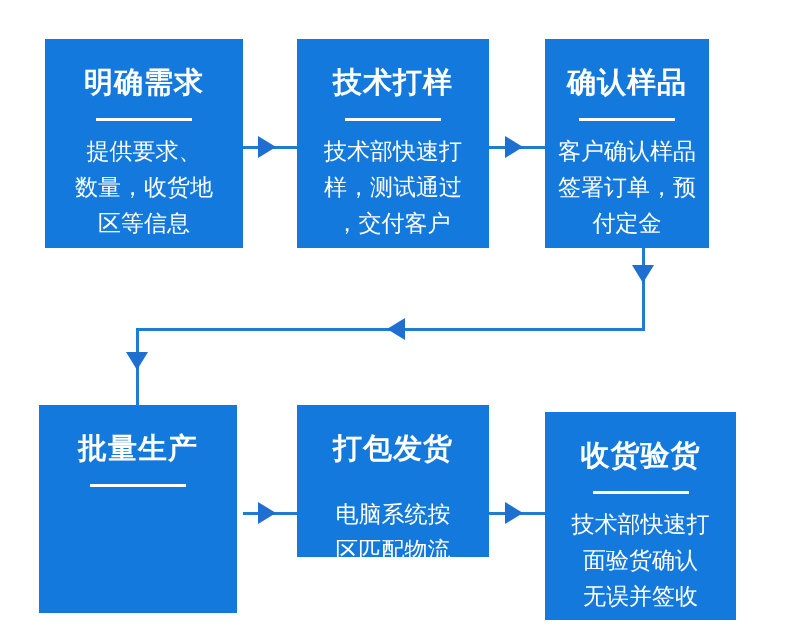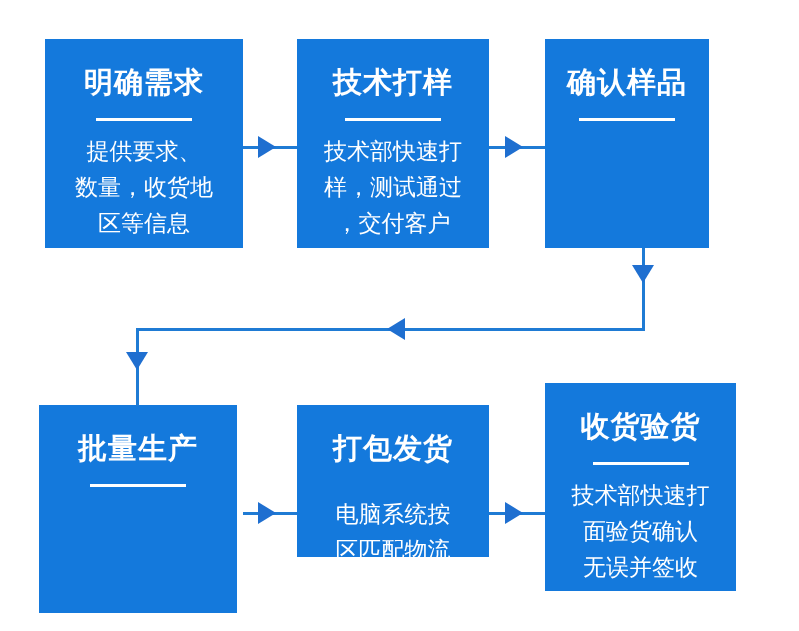--- a/index.html
+++ b/index.html
@@ -104,36 +104,39 @@
     <div class="step-title">明确需求</div>
     <div class="step-divider"></div>
     <div class="step-desc">提供要求、
 数量，收货地
 区等信息</div>
   </div>
 
   <div class="step-box" style="left:545px; top:39px; width:164px; height:209px;">
     <div class="step-title">确认样品</div>
     <div class="step-divider"></div>
+    <div class="step-desc">客户确认样品
+签署订单，预
+付定金</div>
   </div>
 
   <div class="step-box" style="left:39px; top:405px; width:198px; height:208px;">
     <div class="step-title">批量生产</div>
     <div class="step-divider"></div>
   </div>
 
   <div class="step-box" style="left:297px; top:405px; width:192px; height:152px;">
     <div class="step-title">打包发货</div>
     <div class="step-divider"></div>
     <div class="step-desc">电脑系统按
 区匹配物流
 发货</div>
   </div>
 
-  <div class="step-box" style="left:545px; top:383px; width:191px; height:208px;">
+  <div class="step-box" style="left:545px; top:412px; width:191px; height:208px;">
     <div class="step-title">收货验货</div>
     <div class="step-divider"></div>
     <div class="step-desc">技术部快速打
 面验货确认
 无误并签收</div>
   </div>
 
   <div class="conn-h" style="left:243px; top:146px; width:54px;"></div>
   <div class="arrow-right" style="left:258px; top:136px;"></div>
 

